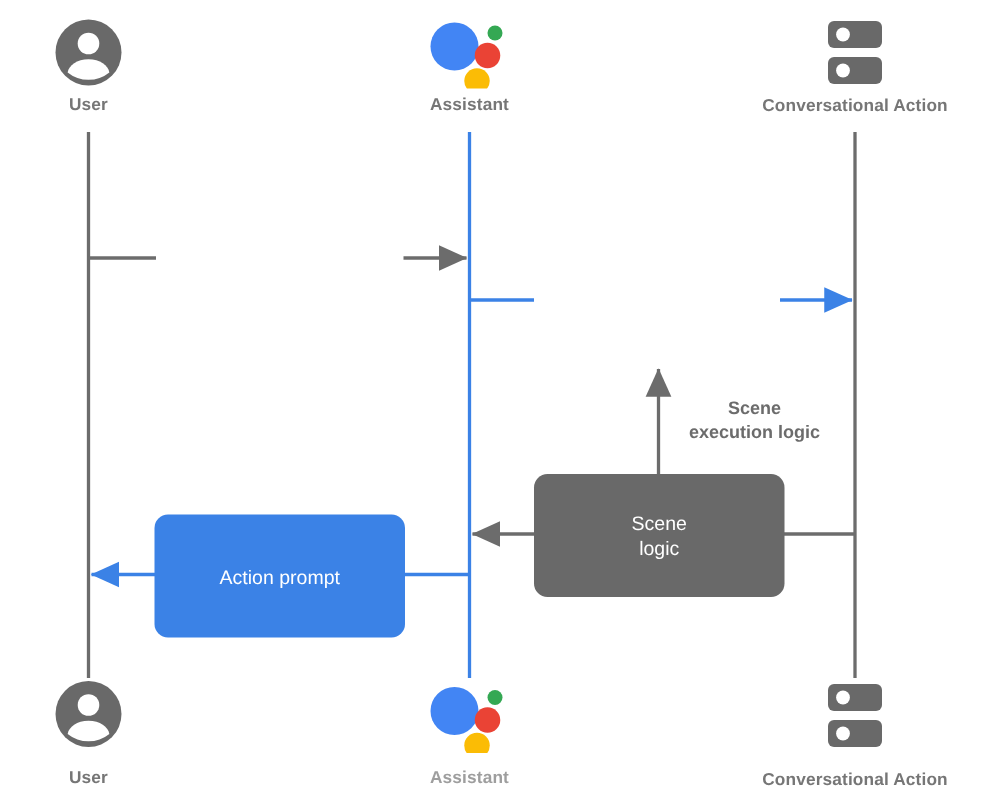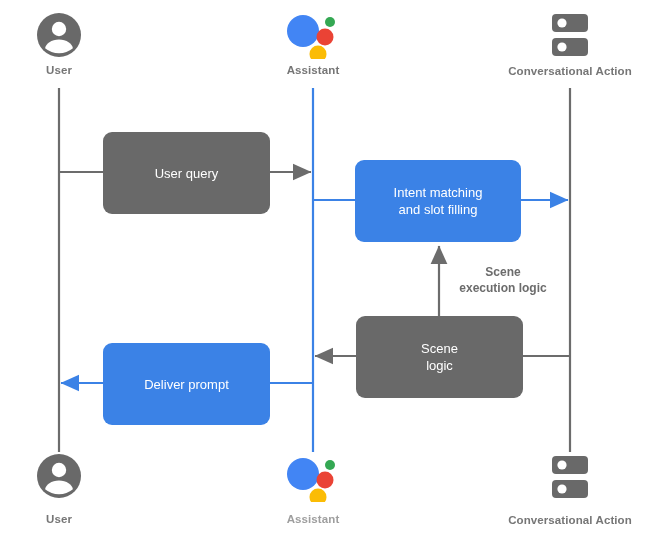--- a/index.html
+++ b/index.html
@@ -149,34 +149,28 @@
   <div class="icon-wrap" style="left:570px; top:11px;">
     <svg width="52" height="50" viewBox="0 0 52 50">
       <rect x="8" y="3" width="36" height="18" rx="4" fill="#696969"></rect>
       <circle cx="18" cy="12" r="4.6" fill="#ffffff"></circle>
       <rect x="8" y="27" width="36" height="18" rx="4" fill="#696969"></rect>
       <circle cx="18" cy="36" r="4.6" fill="#ffffff"></circle>
     </svg>
   </div>
   <div class="actor-label" style="left:570px; top:65px;">Conversational Action</div>
 
-  <div class="node-box node-gray" style="left:103px; top:132px; width:167px; height:82px;">
-    <span>User query</span>
-  </div>
-
-  <div class="node-box node-blue" style="left:355px; top:160px; width:166px; height:82px;">
-    <span>Intent matching<br>and slot filling</span>
-  </div>
+
 
   <div class="node-box node-gray" style="left:356px; top:316px; width:167px; height:82px;">
     <span>Scene<br>logic</span>
   </div>
 
   <div class="node-box node-blue" style="left:103px; top:343px; width:167px; height:82px;">
-    <span>Deliver prompt</span>
+    <span>Action prompt</span>
   </div>
 
   <div class="loop-label" style="left:503px; top:264px;">
     <div>Scene</div>
     <div>execution logic</div>
   </div>
 
   <div class="icon-wrap" style="left:59px; top:453px;">
     <svg width="46" height="46" viewBox="0 0 46 46">
       <circle cx="23" cy="23" r="22" fill="#696969"></circle>

